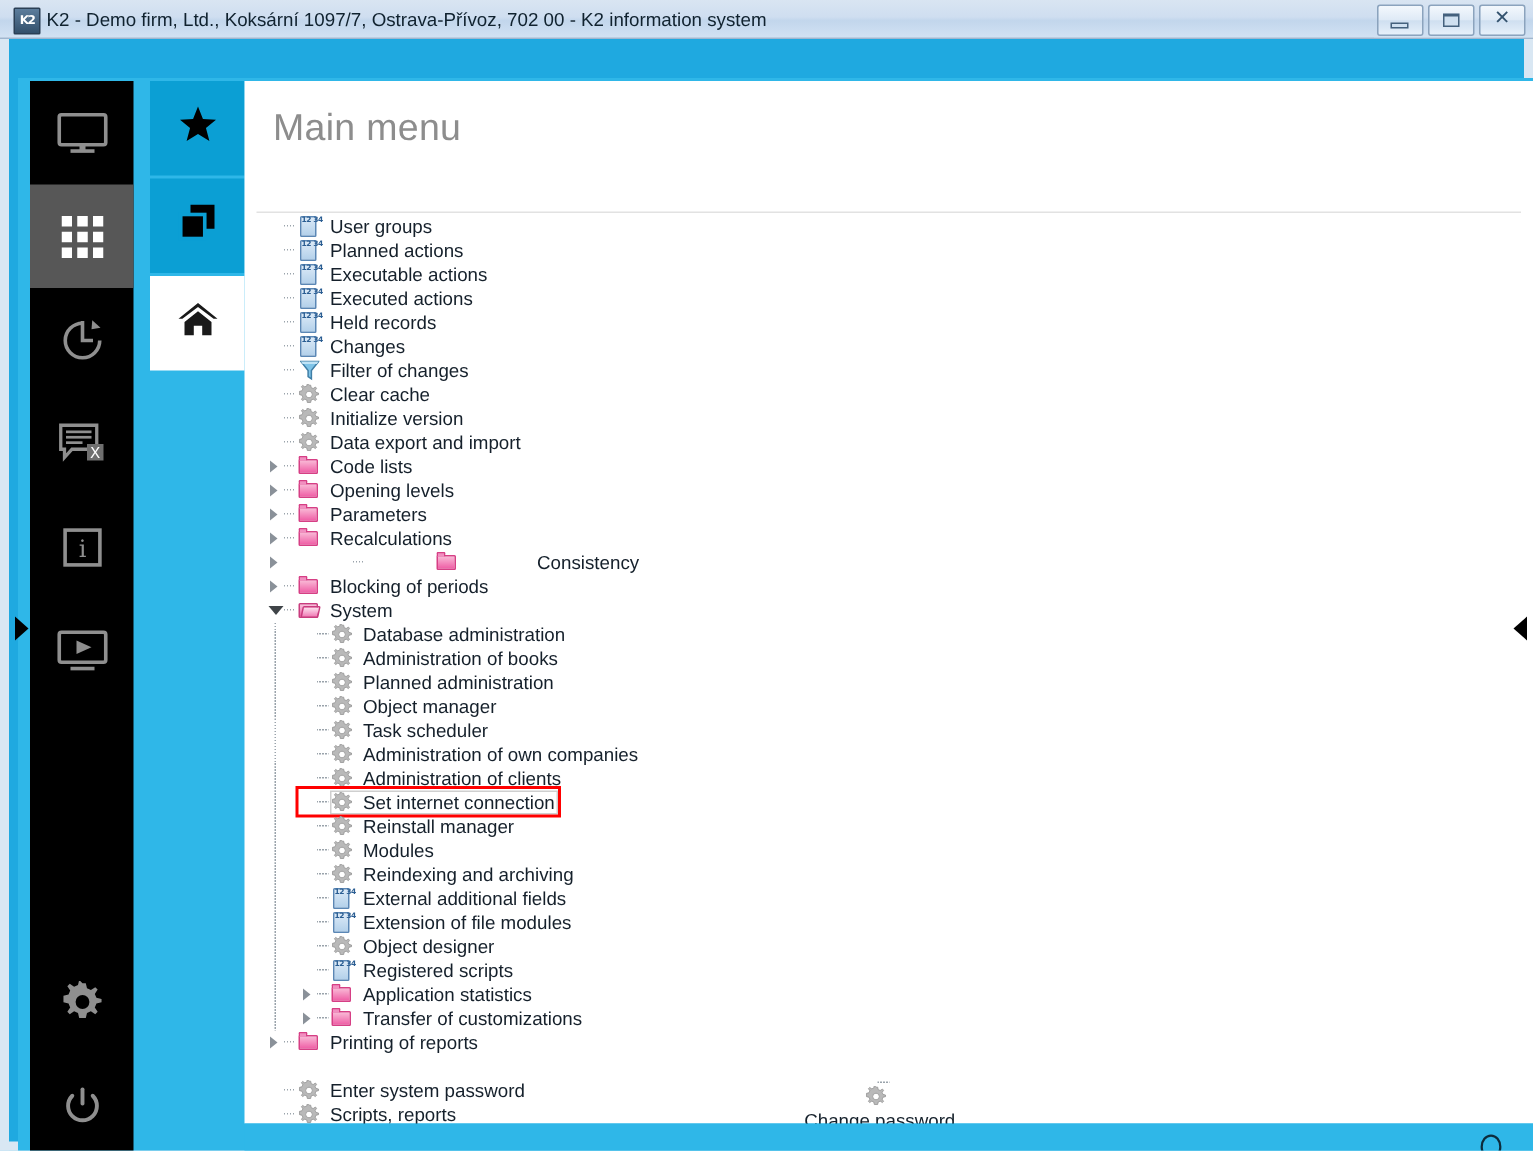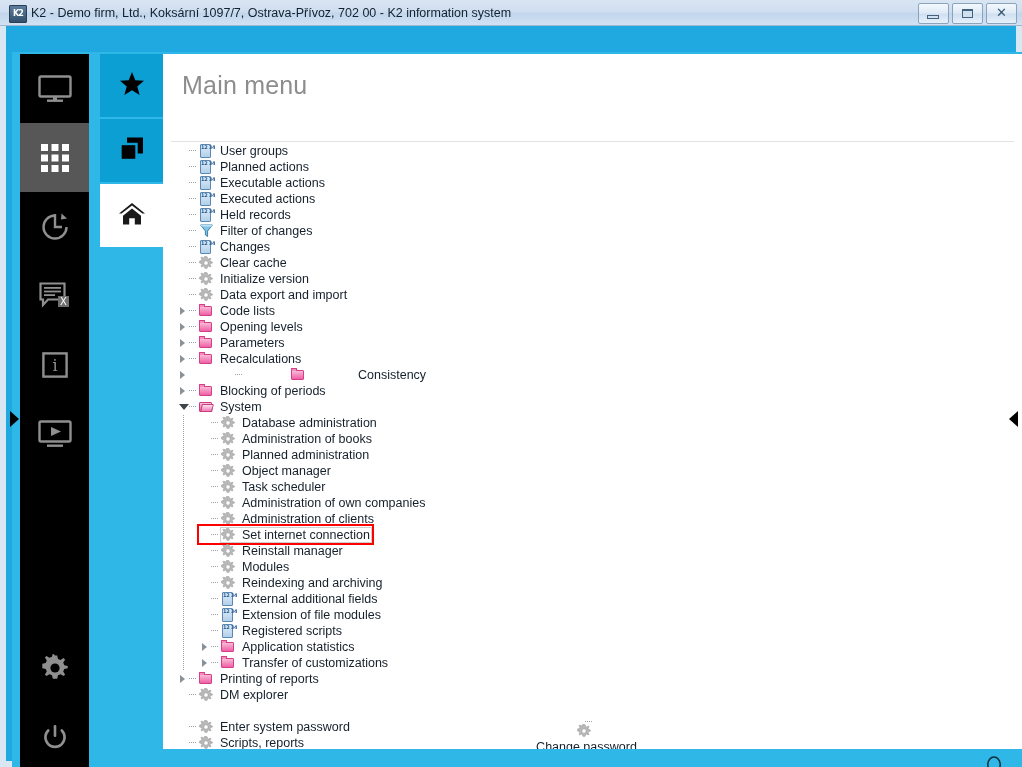--- a/index.html
+++ b/index.html
@@ -359,39 +359,39 @@
             <span class="twist"></span>
             <span class="dashes"></span>
             <span class="ico doc">
               <span class="num">12 34</span>
             </span>
             <span class="lbl">Held records</span>
           </div>
           <div class="tnode" style="padding-left: 7px;">
             <span class="twist"></span>
             <span class="dashes"></span>
+            <span class="ico doc">
+              <span class="num">12 34</span>
+            </span>
+            <span class="lbl">Changes</span>
+          </div>
+          <div class="tnode" style="padding-left: 7px;">
+            <span class="twist"></span>
+            <span class="dashes"></span>
             <span class="ico funnel">
               <svg width="13" height="14" viewBox="0 0 13 14">
                 <path d="M0.6 1 H12.4 L7.6 7 V12.5 L5.4 11 V7 Z" fill="#7fc4e8" stroke="#3f7ea6" stroke-width="1"></path>
                 <path d="M0.6 1 H12.4 L11.2 2.6 H1.8 Z" fill="#bfe3f6"></path>
               </svg>
             </span>
             <span class="lbl">Filter of changes</span>
           </div>
           <div class="tnode" style="padding-left: 7px;">
             <span class="twist"></span>
             <span class="dashes"></span>
-            <span class="ico doc">
-              <span class="num">12 34</span>
-            </span>
-            <span class="lbl">Changes</span>
-          </div>
-          <div class="tnode" style="padding-left: 7px;">
-            <span class="twist"></span>
-            <span class="dashes"></span>
             <span class="ico gear">
               <svg width="14" height="14" viewBox="0 0 28 28">
                 <g fill="#b9b9b9" stroke="#8f8f8f" stroke-width="1">
                   <path d="M14 1.5 l2.2 0 0.8 3.4 2.6 1.1 2.9-1.9 1.6 1.6 -1.9 2.9 1.1 2.6 3.4 0.8 0 2.2 -3.4 0.8 -1.1 2.6 1.9 2.9 -1.6 1.6 -2.9-1.9 -2.6 1.1 -0.8 3.4 -2.2 0 -2.2 0 -0.8-3.4 -2.6-1.1 -2.9 1.9 -1.6-1.6 1.9-2.9 -1.1-2.6 -3.4-0.8 0-2.2 0-2.2 3.4-0.8 1.1-2.6 -1.9-2.9 1.6-1.6 2.9 1.9 2.6-1.1 0.8-3.4 z"></path>
                 </g>
                 <circle cx="14" cy="14" r="4.4" fill="#ffffff" stroke="#8f8f8f" stroke-width="1"></circle>
               </svg>
             </span>
             <span class="lbl">Clear cache</span>
           </div>
@@ -634,20 +634,34 @@
             <span class="dashes"></span>
             <span class="ico doc">
               <span class="num">12 34</span>
             </span>
             <span class="lbl">Extension of file modules</span>
           </div>
           <div class="tnode" style="padding-left: 29px;">
             <span class="vline" style="left: 12px;"></span>
             <span class="twist"></span>
             <span class="dashes"></span>
+            <span class="ico gear">
+              <svg width="14" height="14" viewBox="0 0 28 28">
+                <g fill="#b9b9b9" stroke="#8f8f8f" stroke-width="1">
+                  <path d="M14 1.5 l2.2 0 0.8 3.4 2.6 1.1 2.9-1.9 1.6 1.6 -1.9 2.9 1.1 2.6 3.4 0.8 0 2.2 -3.4 0.8 -1.1 2.6 1.9 2.9 -1.6 1.6 -2.9-1.9 -2.6 1.1 -0.8 3.4 -2.2 0 -2.2 0 -0.8-3.4 -2.6-1.1 -2.9 1.9 -1.6-1.6 1.9-2.9 -1.1-2.6 -3.4-0.8 0-2.2 0-2.2 3.4-0.8 1.1-2.6 -1.9-2.9 1.6-1.6 2.9 1.9 2.6-1.1 0.8-3.4 z"></path>
+                </g>
+                <circle cx="14" cy="14" r="4.4" fill="#ffffff" stroke="#8f8f8f" stroke-width="1"></circle>
+              </svg>
+            </span>
+            <span class="lbl">Object designer</span>
+          </div>
+          <div class="tnode" style="padding-left: 29px;">
+            <span class="vline" style="left: 12px;"></span>
+            <span class="twist"></span>
+            <span class="dashes"></span>
             <span class="ico doc">
               <span class="num">12 34</span>
             </span>
             <span class="lbl">Registered scripts</span>
           </div>
           <div class="tnode" style="padding-left: 29px;">
             <span class="vline" style="left: 12px;"></span>
             <span class="twist closed"></span>
             <span class="dashes"></span>
             <span class="ico folder"></span>
@@ -658,33 +672,20 @@
             <span class="twist closed"></span>
             <span class="dashes"></span>
             <span class="ico folder"></span>
             <span class="lbl">Transfer of customizations</span>
           </div>
           <div class="tnode" style="padding-left: 7px;">
             <span class="twist closed"></span>
             <span class="dashes"></span>
             <span class="ico folder"></span>
             <span class="lbl">Printing of reports</span>
-          </div>
-          <div class="tnode" style="padding-left: 7px;">
-            <span class="twist"></span>
-            <span class="dashes"></span>
-            <span class="ico gear">
-              <svg width="14" height="14" viewBox="0 0 28 28">
-                <g fill="#b9b9b9" stroke="#8f8f8f" stroke-width="1">
-                  <path d="M14 1.5 l2.2 0 0.8 3.4 2.6 1.1 2.9-1.9 1.6 1.6 -1.9 2.9 1.1 2.6 3.4 0.8 0 2.2 -3.4 0.8 -1.1 2.6 1.9 2.9 -1.6 1.6 -2.9-1.9 -2.6 1.1 -0.8 3.4 -2.2 0 -2.2 0 -0.8-3.4 -2.6-1.1 -2.9 1.9 -1.6-1.6 1.9-2.9 -1.1-2.6 -3.4-0.8 0-2.2 0-2.2 3.4-0.8 1.1-2.6 -1.9-2.9 1.6-1.6 2.9 1.9 2.6-1.1 0.8-3.4 z"></path>
-                </g>
-                <circle cx="14" cy="14" r="4.4" fill="#ffffff" stroke="#8f8f8f" stroke-width="1"></circle>
-              </svg>
-            </span>
-            <span class="lbl">DM explorer</span>
           </div>
           <div class="tnode" style="padding-left: 7px; flex-direction: column;">
             <span class="twist"></span>
             <span class="dashes"></span>
             <span class="ico gear">
               <svg width="14" height="14" viewBox="0 0 28 28">
                 <g fill="#b9b9b9" stroke="#8f8f8f" stroke-width="1">
                   <path d="M14 1.5 l2.2 0 0.8 3.4 2.6 1.1 2.9-1.9 1.6 1.6 -1.9 2.9 1.1 2.6 3.4 0.8 0 2.2 -3.4 0.8 -1.1 2.6 1.9 2.9 -1.6 1.6 -2.9-1.9 -2.6 1.1 -0.8 3.4 -2.2 0 -2.2 0 -0.8-3.4 -2.6-1.1 -2.9 1.9 -1.6-1.6 1.9-2.9 -1.1-2.6 -3.4-0.8 0-2.2 0-2.2 3.4-0.8 1.1-2.6 -1.9-2.9 1.6-1.6 2.9 1.9 2.6-1.1 0.8-3.4 z"></path>
                 </g>
                 <circle cx="14" cy="14" r="4.4" fill="#ffffff" stroke="#8f8f8f" stroke-width="1"></circle>

